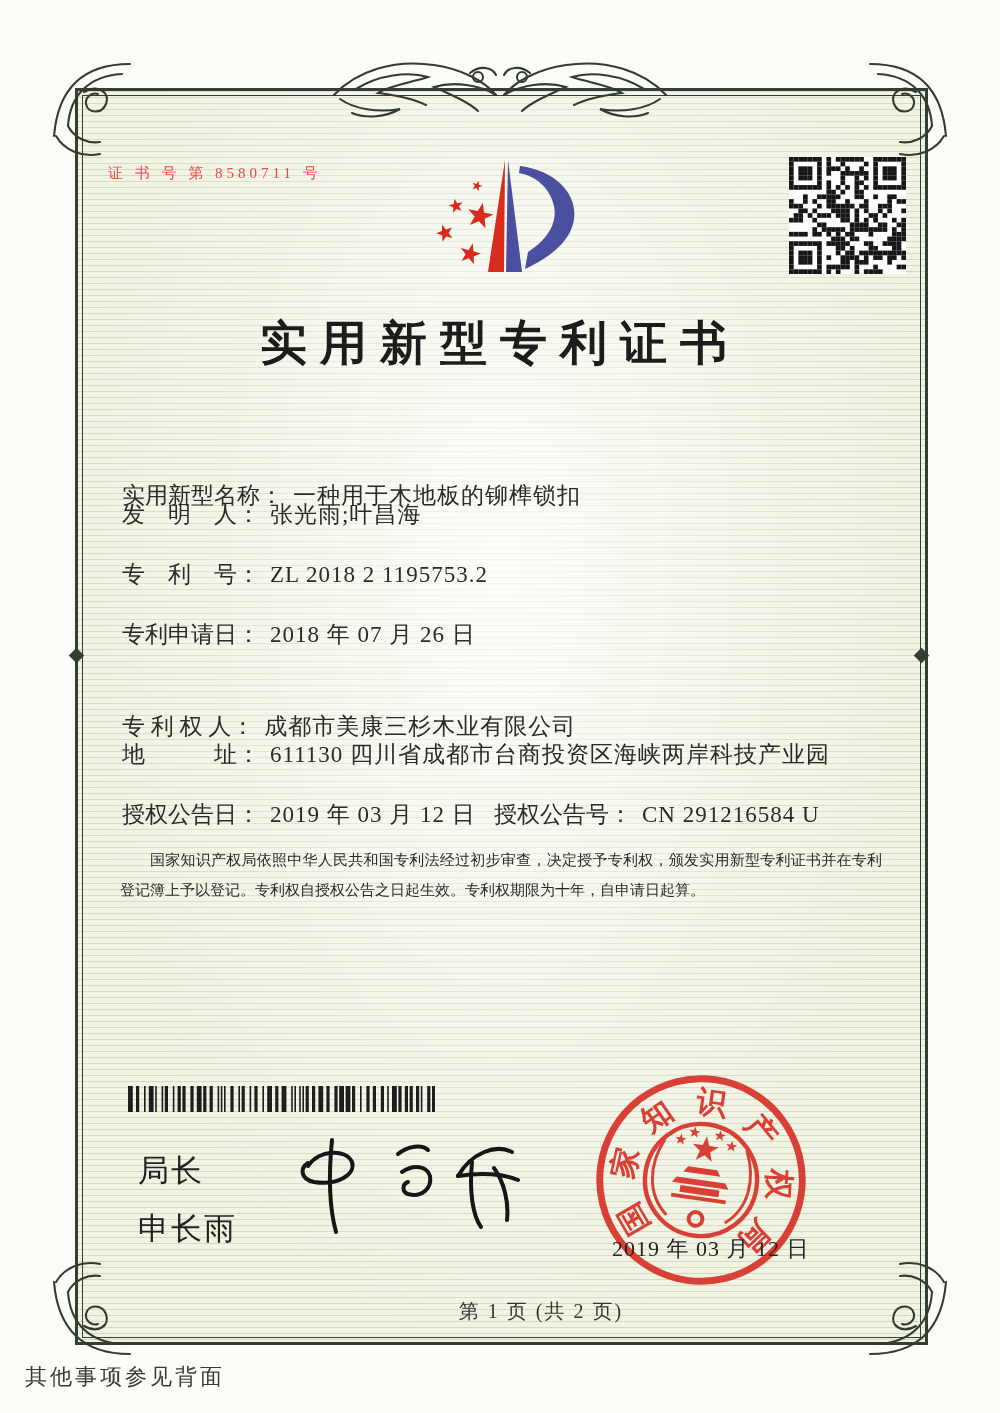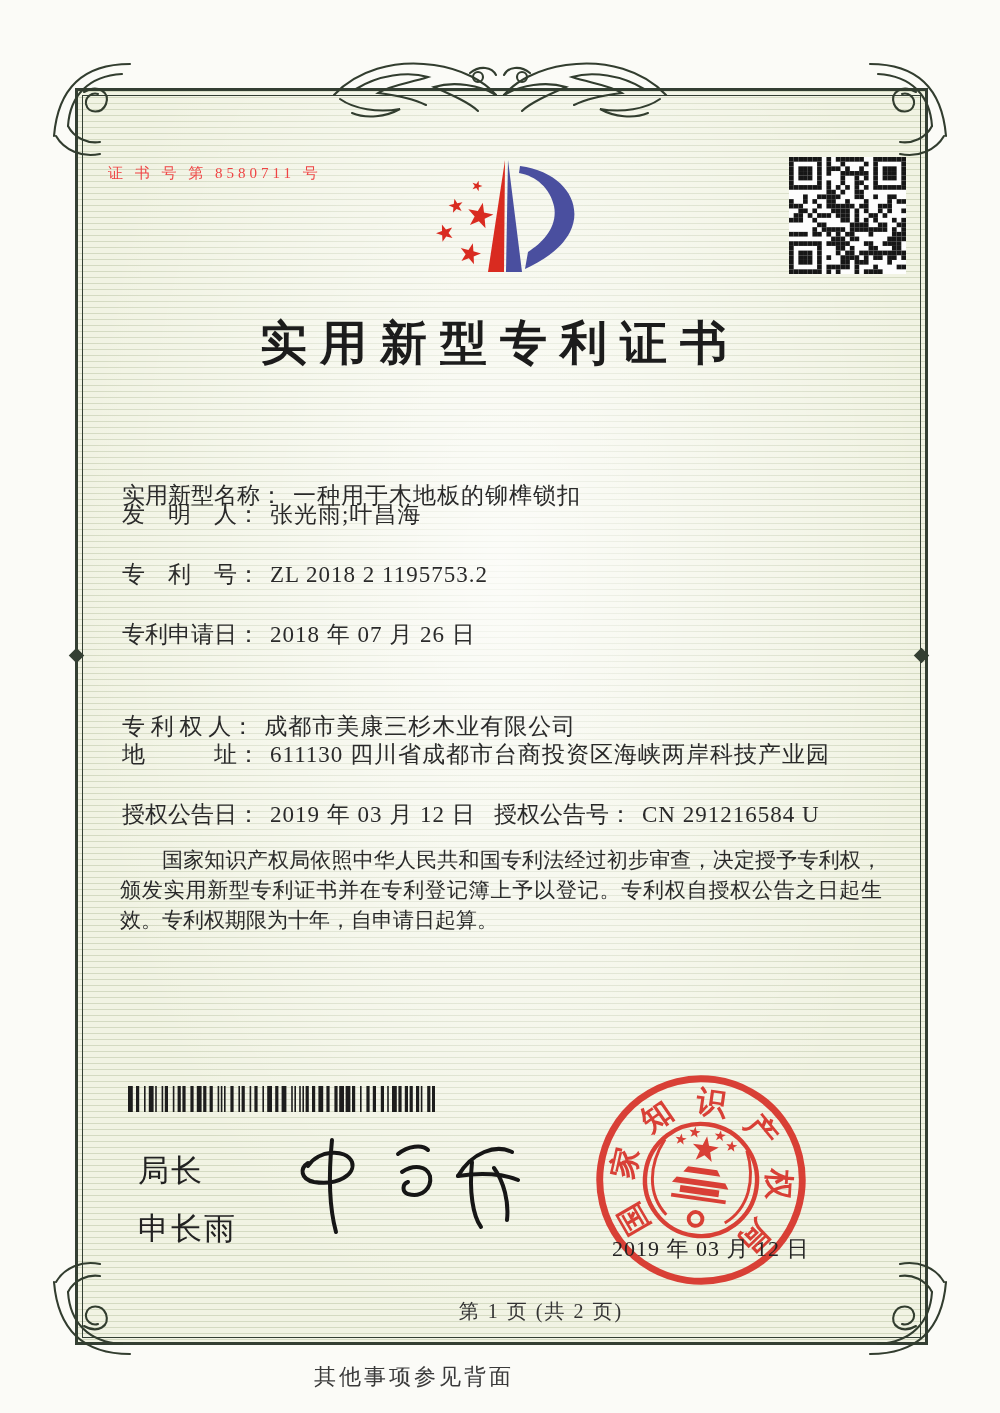--- a/index.html
+++ b/index.html
@@ -26,30 +26,30 @@
   }
   .title{
     position:absolute;left:0;top:312px;width:1000px;text-align:center;
     font-size:47px;font-weight:bold;letter-spacing:13px;color:#1c1c1c;
   }
   .logo{position:absolute;left:424px;top:156px;width:216px;height:148px;}
   .qr{position:absolute;left:789px;top:157px;width:117px;height:117px;background:#fdfdfd;}
   .field{position:absolute;font-size:23px;white-space:nowrap;color:#2a2a2a;}
   .flabel{display:inline-block;}
   .fvalue{display:inline-block;margin-left:10px;letter-spacing:1px;}
-  .paras{position:absolute;left:120px;top:845px;width:762px;font-size:21px;line-height:30px;text-align:justify;color:#2a2a2a;}
+  .paras{position:absolute;left:120px;top:845px;width:762px;font-size:15px;line-height:30px;text-align:justify;color:#2a2a2a;}
   .paras p{margin:0 0 5px 0;text-indent:2em;}
   .barcode{position:absolute;left:126px;top:1086px;width:312px;height:26px;}
   .officer{position:absolute;left:138px;top:1150px;font-size:31px;color:#222;}
   .officer div{margin-bottom:16px;letter-spacing:2px;}
   .signature{position:absolute;left:280px;top:1128px;width:250px;height:115px;}
   .seal{position:absolute;left:583px;top:1062px;width:236px;height:236px;opacity:0.88;}
   .seal-date{position:absolute;left:612px;top:1234px;font-size:22px;letter-spacing:1px;color:#242424;}
   .page-info{position:absolute;left:0;top:1298px;width:1000px;text-align:center;font-size:20px;letter-spacing:2px;color:#333;padding-left:41px;}
-  .back-note{position:absolute;left:0;top:1362px;width:828px;text-align:center;font-size:22px;letter-spacing:3px;color:#3a3a3a;}
+  .back-note{position:absolute;left:0;top:1362px;width:828px;text-align:left;font-size:22px;letter-spacing:3px;color:#3a3a3a;padding-left:25px;}
   .deco{position:absolute;pointer-events:none;}
   .deco-stroke path, .deco-stroke circle{stroke:#323d2f;stroke-width:2.1;fill:none;stroke-linecap:round;}
   .corner-tr{transform:scaleX(-1);}
   .corner-bl{transform:scaleY(-1);}
   .corner-br{transform:scale(-1,-1);}
   .dragon-right{transform:scaleX(-1);}
   .diamond{position:absolute;width:11px;height:11px;background:var(--frame-color);transform:rotate(45deg);}
   .logo-red{fill:var(--logo-red);}
   .logo-blue{fill:var(--logo-blue);}
   .seal-fill{fill:var(--seal-red);}

